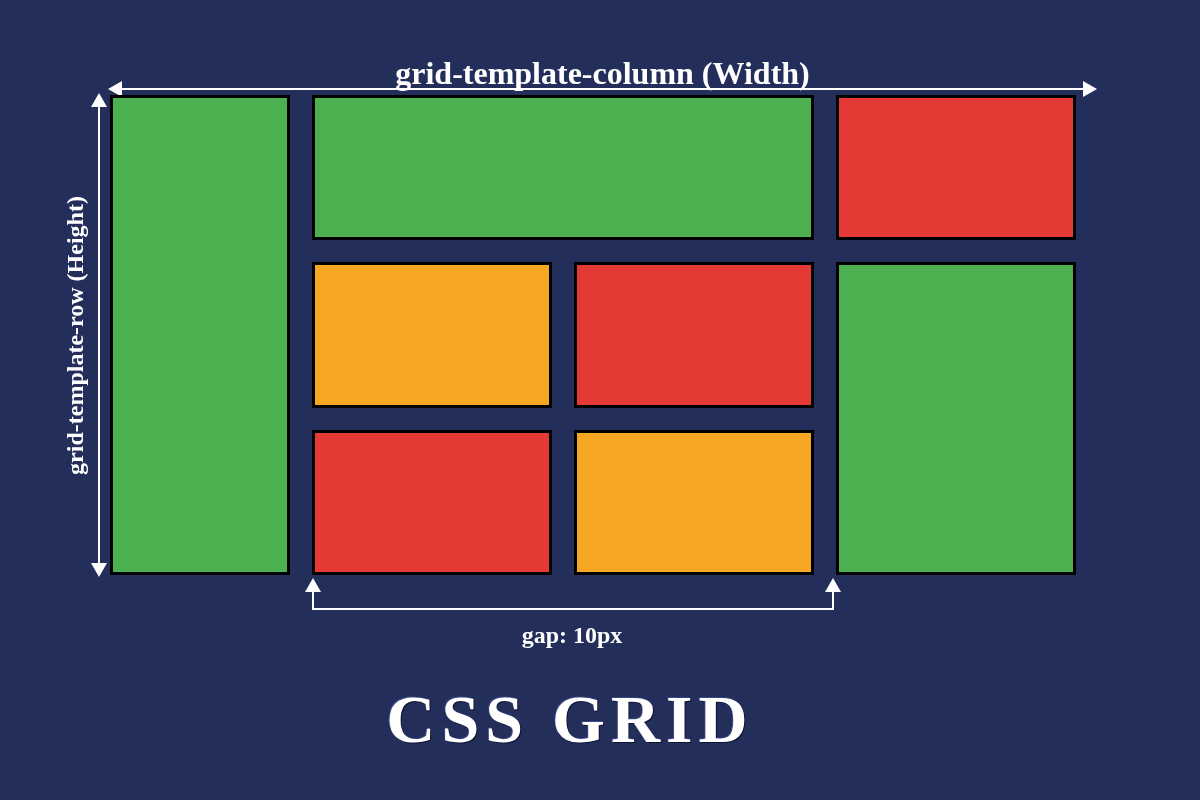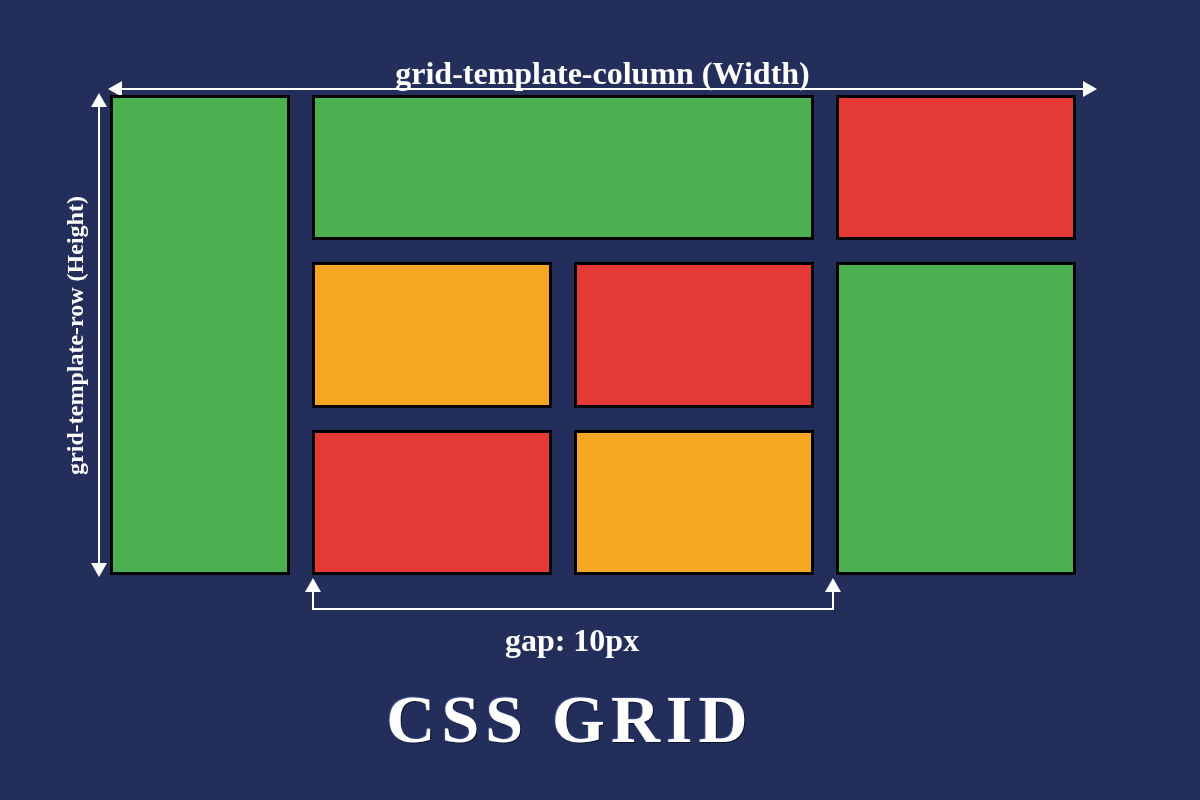--- a/index.html
+++ b/index.html
@@ -64,21 +64,21 @@
     white-space: nowrap;
     font-size: 24px;
     font-weight: bold;
   }
   .label-gap {
     position: absolute;
     top: 622px;
     left: 312px;
     width: 520px;
     text-align: center;
-    font-size: 32px;
+    font-size: 24px;
     font-weight: bold;
   }
   .title {
     position: absolute;
     top: 680px;
     left: 0;
     width: 1140px;
     text-align: center;
     font-size: 68px;
     font-weight: bold;

